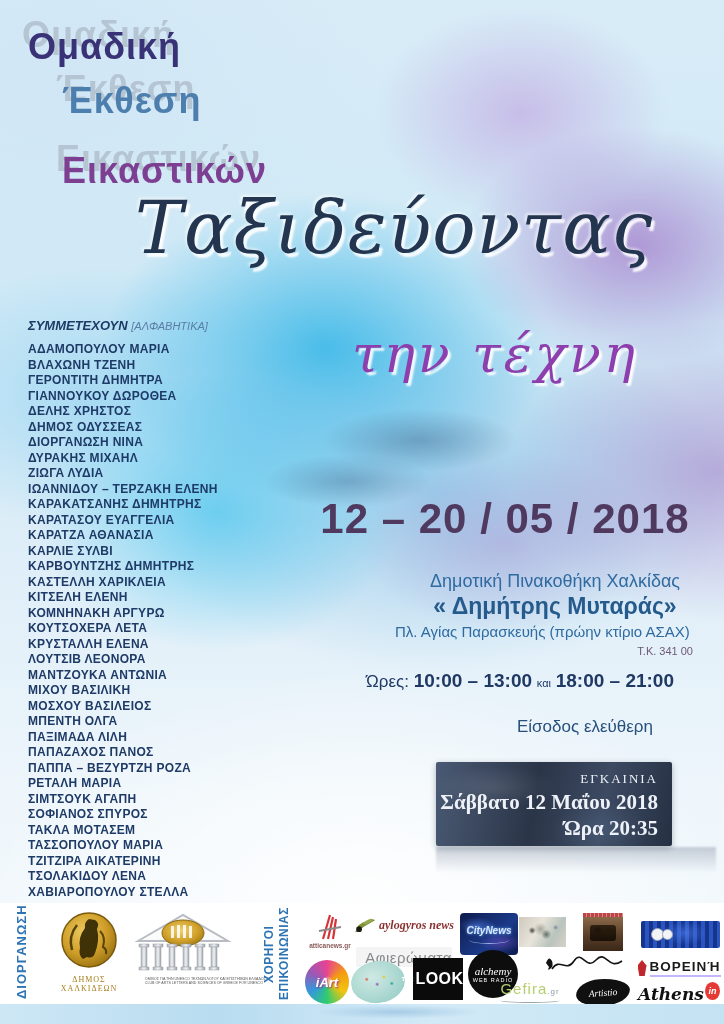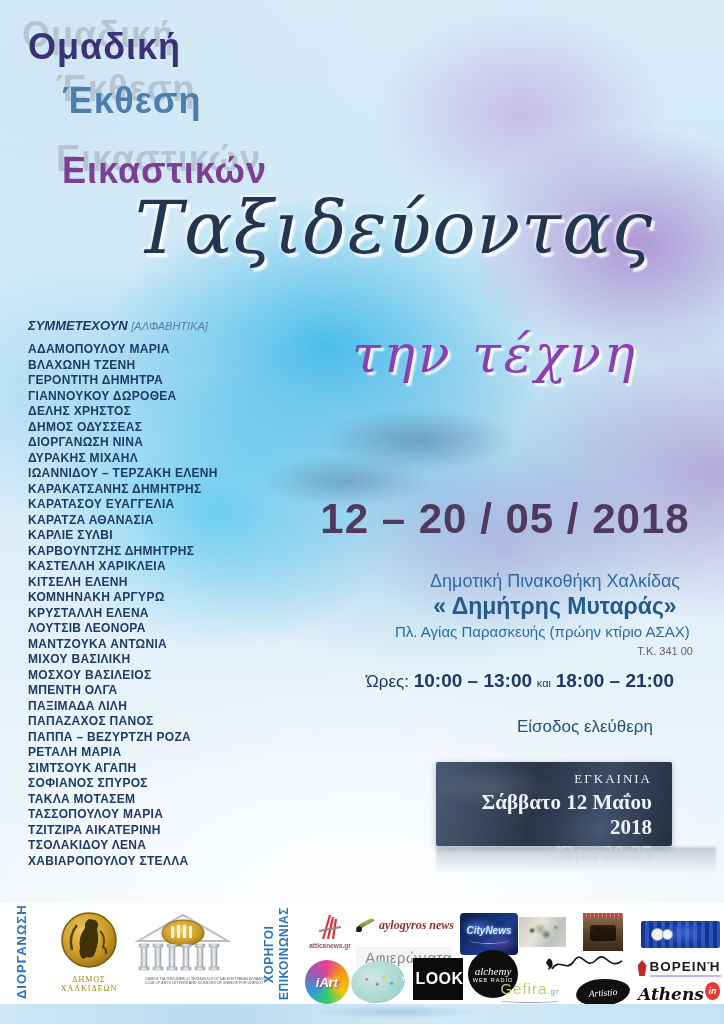--- a/index.html
+++ b/index.html
@@ -47,21 +47,21 @@
   #venue1{left:395px;top:571px;width:320px;text-align:center;font-size:18px;color:#2f6ba0;}
   #venue2{left:395px;top:593px;width:320px;text-align:center;font-size:23px;font-weight:bold;color:#255a8c;}
   #venue3{left:395px;top:623px;width:320px;text-align:left;font-size:15px;color:#2f6ba0;}
   #venue4{left:380px;top:645px;width:313px;text-align:right;font-size:11px;color:#6d5a78;}
   #hours{left:330px;top:670px;width:380px;text-align:center;font-size:17px;color:#1f3864;}
   #hours b{font-size:19px;}
   #hours .kai{font-size:11px;}
   #admission{left:380px;top:717px;width:273px;text-align:right;font-size:17px;color:#27507c;}
   
   #opening{left:436px;top:762px;width:236px;height:84px;box-sizing:border-box;
-    padding:9px 20px 0 0;text-align:right;border-radius:2px;
+    padding:9px 14px 0 0;text-align:right;border-radius:2px;
     background:
       radial-gradient(ellipse 90px 30px at 25% 30%, rgba(255,255,255,0.10), transparent 70%),
       radial-gradient(ellipse 70px 40px at 70% 80%, rgba(120,150,190,0.18), transparent 70%),
       linear-gradient(100deg,#4a5a74 0%,#2b3548 42%,#3c4a62 70%,#263043 100%);
     box-shadow:0 2px 6px rgba(20,30,50,0.3);
     font-family:"Liberation Serif",serif;color:#eef2f8;}
   #op-label{font-size:13px;letter-spacing:2px;margin-bottom:3px;}
   #op-date{font-size:21px;font-weight:bold;margin-bottom:1px;}
   #op-time{font-size:21px;font-weight:bold;}
   #op-reflection{left:436px;top:847px;width:280px;height:26px;
@@ -173,29 +173,31 @@
     </div>
     <div>
         <div class="pname">ΑΔΑΜΟΠΟΥΛΟΥ ΜΑΡΙΑ</div>
         <div class="pname">ΒΛΑΧΩΝΗ ΤΖΕΝΗ</div>
         <div class="pname">ΓΕΡΟΝΤΙΤΗ ΔΗΜΗΤΡΑ</div>
         <div class="pname">ΓΙΑΝΝΟΥΚΟΥ ΔΩΡΟΘΕΑ</div>
         <div class="pname">ΔΕΛΗΣ ΧΡΗΣΤΟΣ</div>
         <div class="pname">ΔΗΜΟΣ ΟΔΥΣΣΕΑΣ</div>
         <div class="pname">ΔΙΟΡΓΑΝΩΣΗ ΝΙΝΑ</div>
         <div class="pname">ΔΥΡΑΚΗΣ ΜΙΧΑΗΛ</div>
+        <div class="pname">ΖΙΩΓΑ ΛΥΔΙΑ</div>
         <div class="pname">ΙΩΑΝΝΙΔΟΥ – ΤΕΡΖΑΚΗ ΕΛΕΝΗ</div>
         <div class="pname">ΚΑΡΑΚΑΤΣΑΝΗΣ ΔΗΜΗΤΡΗΣ</div>
         <div class="pname">ΚΑΡΑΤΑΣΟΥ ΕΥΑΓΓΕΛΙΑ</div>
         <div class="pname">ΚΑΡΑΤΖΑ ΑΘΑΝΑΣΙΑ</div>
         <div class="pname">ΚΑΡΛΙΕ ΣΥΛΒΙ</div>
         <div class="pname">ΚΑΡΒΟΥΝΤΖΗΣ ΔΗΜΗΤΡΗΣ</div>
         <div class="pname">ΚΑΣΤΕΛΛΗ ΧΑΡΙΚΛΕΙΑ</div>
         <div class="pname">ΚΙΤΣΕΛΗ ΕΛΕΝΗ</div>
         <div class="pname">ΚΟΜΝΗΝΑΚΗ ΑΡΓΥΡΩ</div>
+        <div class="pname">ΚΟΥΤΣΟΧΕΡΑ ΛΕΤΑ</div>
         <div class="pname">ΚΡΥΣΤΑΛΛΗ ΕΛΕΝΑ</div>
         <div class="pname">ΛΟΥΤΣΙΒ ΛΕΟΝΟΡΑ</div>
         <div class="pname">ΜΑΝΤΖΟΥΚΑ ΑΝΤΩΝΙΑ</div>
         <div class="pname">ΜΙΧΟΥ ΒΑΣΙΛΙΚΗ</div>
         <div class="pname">ΜΟΣΧΟΥ ΒΑΣΙΛΕΙΟΣ</div>
         <div class="pname">ΜΠΕΝΤΗ ΟΛΓΑ</div>
         <div class="pname">ΠΑΞΙΜΑΔΑ ΛΙΛΗ</div>
         <div class="pname">ΠΑΠΑΖΑΧΟΣ ΠΑΝΟΣ</div>
         <div class="pname">ΠΑΠΠΑ – ΒΕΖΥΡΤΖΗ ΡΟΖΑ</div>
         <div class="pname">ΡΕΤΑΛΗ ΜΑΡΙΑ</div>

